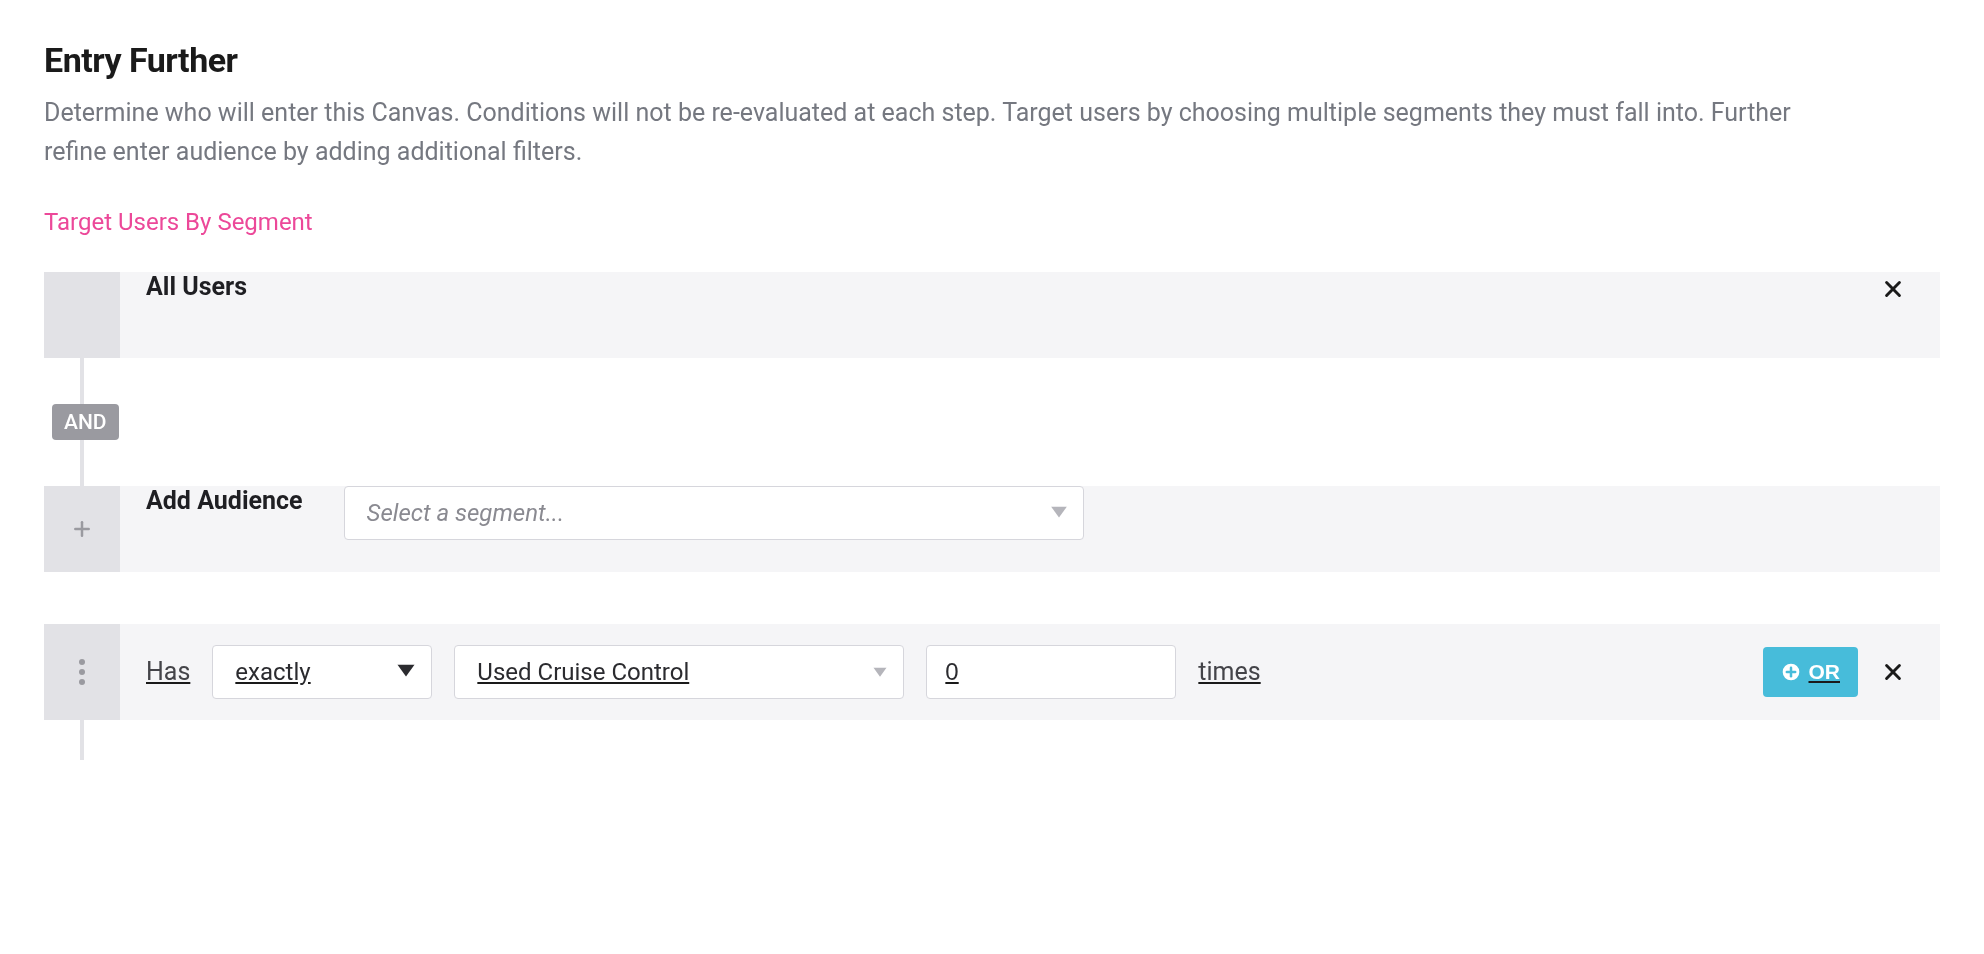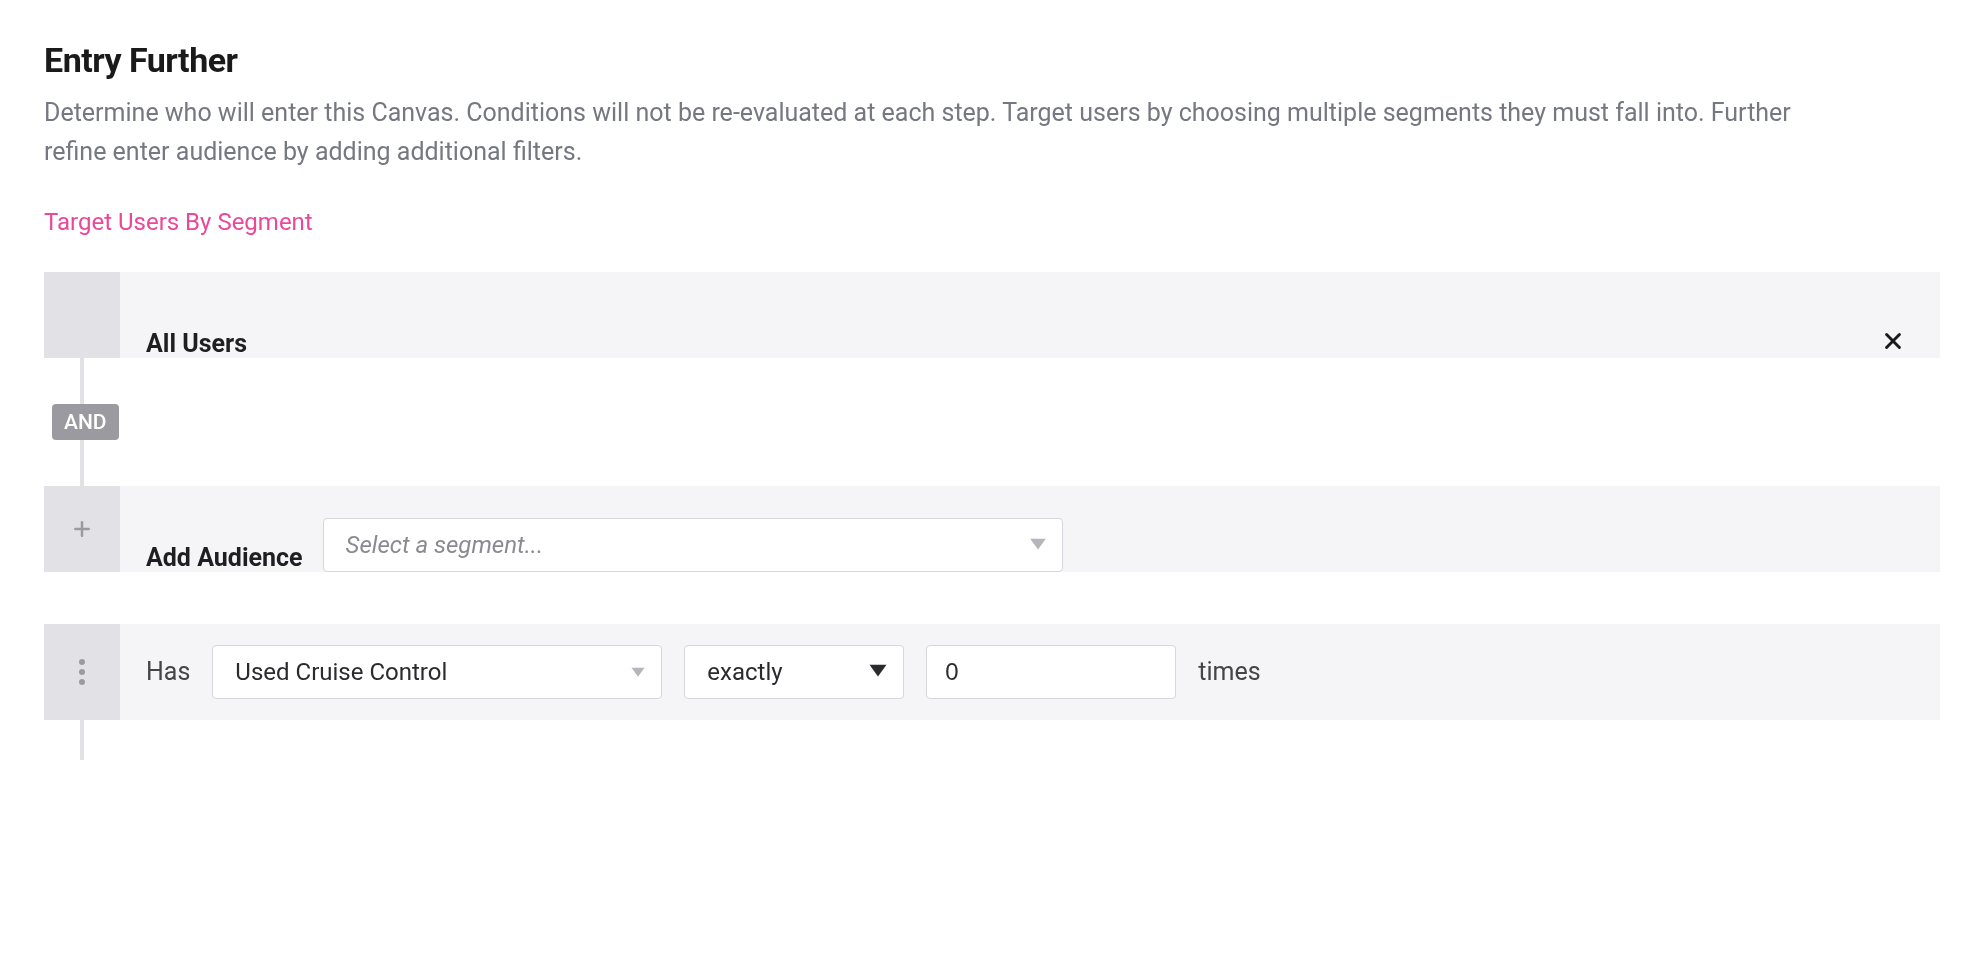--- a/index.html
+++ b/index.html
@@ -56,23 +56,23 @@
     background: #e2e2e6;
     flex-shrink: 0;
     display: flex;
     align-items: center;
     justify-content: center;
     color: #9a9aa0;
   }
   .segment-body {
     flex: 1;
     display: flex;
-    align-items: flex-end;
+    align-items: flex-start;
     padding: 0 26px;
-    gap: 20px;
+    gap: 41px;
   }
   .segment-label {
     font-size: 25px;
     font-weight: 700;
     color: #1f1f23;
   }
   .segment-actions {
     margin-left: auto;
     display: flex;
     align-items: center;
@@ -182,20 +182,21 @@
     color: #9a9aa0;
     cursor: grab;
     flex-shrink: 0;
   }
   .filter-body {
     flex: 1;
     display: flex;
     align-items: center;
     gap: 22px;
     padding: 0 26px;
+    text-decoration: underline;
   }
   .filter-stack { position: relative; }
   .filter-connector {
     position: absolute;
     left: 36px;
     top: 0;
     bottom: -40px;
     width: 4px;
     background: #e2e2e6;
     z-index: 0;
@@ -261,38 +262,54 @@
       <div class="filter-handle" aria-label="Drag filter">
         <svg width="8" height="28" viewBox="0 0 8 28">
           <circle cx="4" cy="4" r="3" fill="#9a9aa0"></circle>
           <circle cx="4" cy="14" r="3" fill="#9a9aa0"></circle>
           <circle cx="4" cy="24" r="3" fill="#9a9aa0"></circle>
         </svg>
       </div>
       <div class="filter-body">
         <span class="filter-text">Has</span>
 
+        <div class="select-box small" role="combobox">
+          <span class="select-value">exactly</span>
+          <span class="select-caret">
+            <svg width="18" height="13" viewBox="0 0 16 12">
+                <polygon points="0,0 16,0 8,11" fill="#2b2b2f"></polygon>
+              </svg>
+          </span>
+        </div>
+
         <div class="select-box med" role="combobox">
           <span class="select-value">Used Cruise Control</span>
           <span class="select-caret">
             <svg width="14" height="10" viewBox="0 0 16 12">
                 <polygon points="0,0 16,0 8,11" fill="#b5b5bb"></polygon>
               </svg>
           </span>
         </div>
 
-        <div class="select-box small" role="combobox">
-          <span class="select-value">exactly</span>
-          <span class="select-caret">
-            <svg width="18" height="13" viewBox="0 0 16 12">
-                <polygon points="0,0 16,0 8,11" fill="#2b2b2f"></polygon>
+        <input class="num-input" type="text" value="0" style="">
+
+        <span class="filter-text">times</span>
+
+        <div class="segment-actions">
+          <button class="or-btn">
+            <svg width="20" height="20" viewBox="0 0 24 24" fill="#ffffff">
+                <circle cx="12" cy="12" r="10" fill="#ffffff"></circle>
+                <line x1="12" y1="7" x2="12" y2="17" stroke="#47bcda" stroke-width="3" stroke-linecap="round"></line>
+                <line x1="7" y1="12" x2="17" y2="12" stroke="#47bcda" stroke-width="3" stroke-linecap="round"></line>
               </svg>
-          </span>
+            <span>OR</span>
+          </button>
+          <button class="icon-btn" aria-label="Remove filter">
+            <svg width="22" height="22" viewBox="0 0 24 24" fill="none" stroke="#1a1a1a" stroke-width="3.2" stroke-linecap="round">
+                <line x1="5" y1="5" x2="19" y2="19"></line>
+                <line x1="19" y1="5" x2="5" y2="19"></line>
+              </svg>
+          </button>
         </div>
-
-        <input class="num-input" type="text" value="0" style="">
-
-        <span class="filter-text">times</span>
-
       </div>
     </div>
   </div>
 </div>
 
 </body></html>

